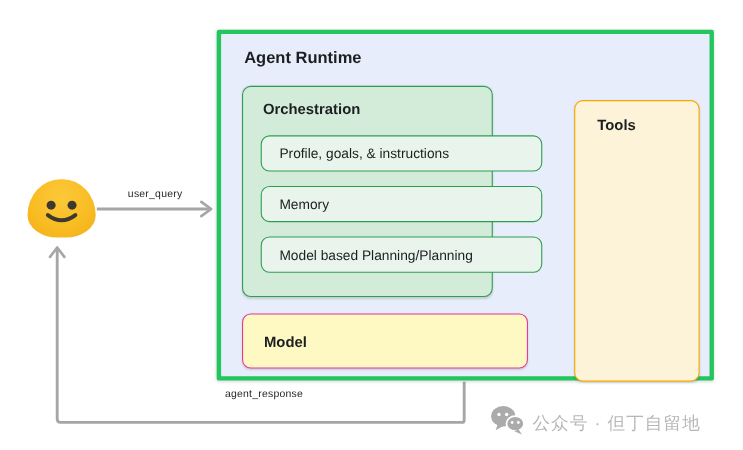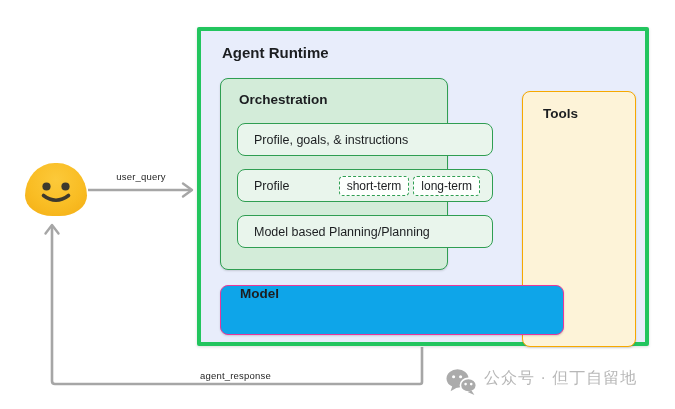--- a/index.html
+++ b/index.html
@@ -16,21 +16,21 @@
     border-radius:50% 50% 46% 46% / 64% 64% 40% 40%;
   }
   .smiley svg{position:absolute;left:0;top:0;}
 
   
   .flow-label{
     position:absolute;z-index:3;font-size:9.5px;font-weight:400;color:#1f1f1f;
     letter-spacing:0.2px;
   }
   .lbl-user{left:113px;top:171px;width:56px;text-align:center;}
-  .lbl-agent{left:200px;top:370px;width:80px;text-align:left;}
+  .lbl-agent{left:200px;top:353px;width:80px;text-align:center;}
 
   
   .box{position:absolute;box-sizing:border-box;z-index:1;}
   .runtime{
     left:197px;top:27px;width:452px;height:319px;
     background:#e8edfb;border:4px solid #22c55e;border-radius:2px;
     box-shadow:0 1px 3px rgba(60,64,67,.18);
   }
   .runtime-title{position:absolute;left:21px;top:13px;font-size:15px;font-weight:600;color:#1c1e21;}
 
@@ -53,30 +53,30 @@
 
   .tools{
     position:absolute;left:321px;top:47px;width:114px;height:256px;box-sizing:border-box;
     background:#fdf3d8;border:1.5px solid #f6a800;border-radius:8px;
     box-shadow:0 1px 2px rgba(60,64,67,.20);
     margin-top:13px;
   }
   .tools-title{position:absolute;left:20px;top:14px;font-size:13.5px;font-weight:600;color:#1c1e21;}
 
   .model{
-    position:absolute;left:19px;top:254px;width:344px;height:50px;box-sizing:border-box;
-    background:#0ea5e9;border:1.5px solid #e8389b;border-radius:8px;
+    position:absolute;left:19px;top:254px;width:260px;height:50px;box-sizing:border-box;
+    background:#fef9c3;border:1.5px solid #e8389b;border-radius:8px;
     box-shadow:0 1px 2px rgba(60,64,67,.20);
-    display:flex;padding-left:19px;
+    display:flex;align-items:center;padding-left:19px;
   }
   .model-title{font-size:13.5px;font-weight:600;color:#1c1e21;}
 
   
   .watermark{
-    position:absolute;left:446px;top:368px;z-index:2;display:flex;align-items:flex-start;gap:7px;
+    position:absolute;left:446px;top:368px;z-index:2;display:flex;align-items:flex-end;gap:7px;
     color:#b7b7b7;font-size:16px;letter-spacing:1px;
   }
 </style>
 </head>
 <body>
 
 <div class="canvas">
 
   <svg class="arrows" width="675" height="409" viewBox="0 0 675 409">
 
@@ -101,25 +101,21 @@
   <div class="box runtime">
     <div class="runtime-title">Agent Runtime</div>
 
     <div class="orchestration">
       <div class="orch-title">Orchestration</div>
       <div class="orch-items">
         <div class="orch-item">
           <span>Profile, goals, &amp; instructions</span>
         </div>
         <div class="orch-item">
-          <span>Profile</span>
-          <span class="tags">
-            <span class="tag">short-term</span>
-            <span class="tag">long-term</span>
-          </span>
+          <span>Memory</span>
         </div>
         <div class="orch-item">
           <span>Model based Planning/Planning</span>
         </div>
       </div>
     </div>
 
     <div class="tools">
       <div class="tools-title">Tools</div>
     </div>

